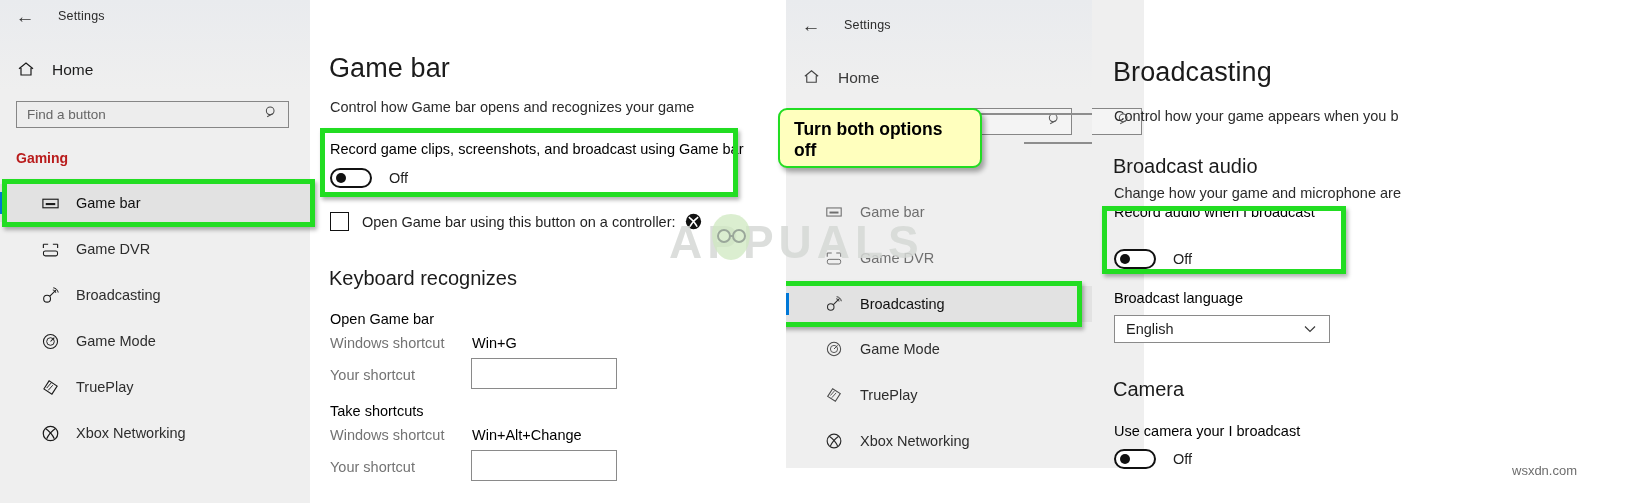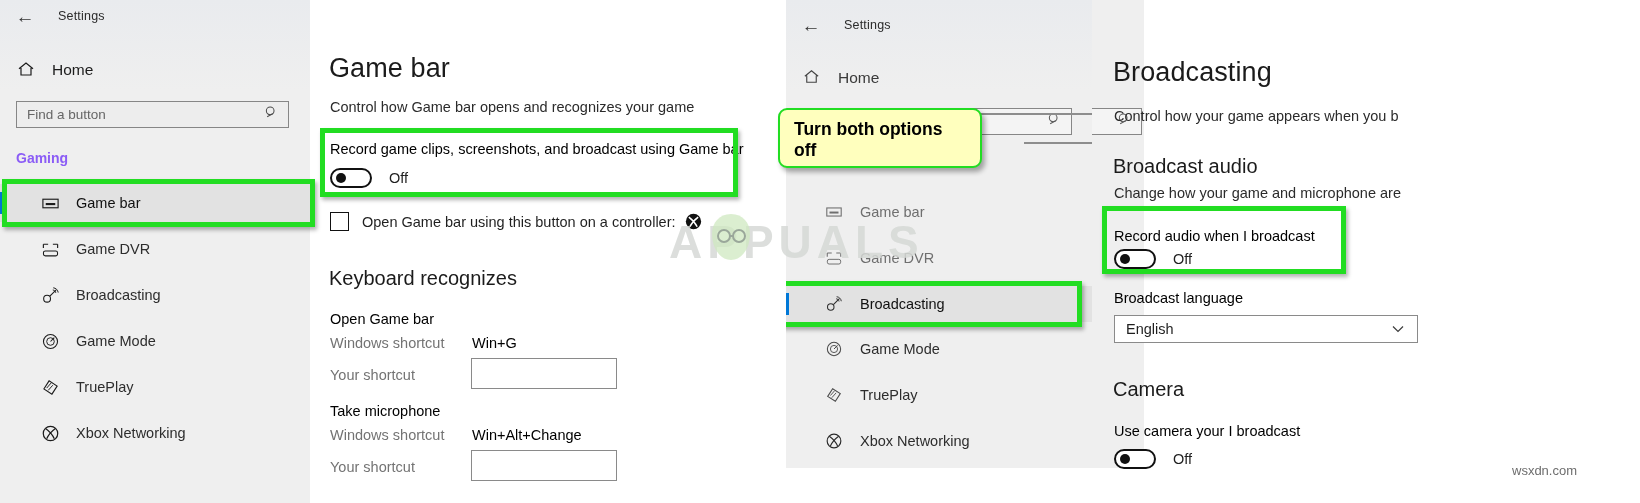--- a/index.html
+++ b/index.html
@@ -26,21 +26,21 @@
   .home-row{position:absolute;display:flex;align-items:center;}
   .home-ico{width:22px;height:22px;position:relative;}
   .home-ico svg{display:block;}
   .home-label{font-size:15.5px;color:#1c1c1c;margin-left:14px;}
 
   .searchbox{position:absolute;box-sizing:border-box;border:1px solid #868686;
     background:#ededed;display:flex;align-items:center;justify-content:space-between;}
   .searchbox .ph{font-size:13.5px;color:#666;padding-left:10px;}
   .searchbox .mag{padding-right:9px;color:#4a4a4a;}
 
-  .group-head{position:absolute;font-size:14px;font-weight:bold;color:#8b5cf6;}
+  .group-head{position:absolute;font-size:14px;font-weight:bold;color:#b91c1c;}
 
   .nav-item{position:absolute;display:flex;align-items:center;box-sizing:border-box;}
   .nav-ico{width:24px;height:24px;display:flex;align-items:center;justify-content:center;}
   .nav-label{font-size:14.5px;color:#2d2d2d;margin-left:14px;white-space:nowrap;}
   .nav-item.selected{background:#e2e2e2;}
   .nav-item.selected .nav-label{color:#111;}
   .sel-bar{position:absolute;left:0;top:50%;transform:translateY(-50%);
     width:3px;height:22px;background:#0078d7;}
   .nav-item.dim .nav-label{color:#6f6f6f;}
 
@@ -214,21 +214,21 @@
     </div>
 
     <div class="h-sec" style="left:329px;top:267px;">Keyboard recognizes</div>
 
     <div class="lbl" style="left:330px;top:311px;">Open Game bar</div>
     <div class="lbl-dim" style="left:330px;top:335px;">Windows shortcut</div>
     <div class="lbl" style="left:472px;top:335px;">Win+G</div>
     <div class="lbl-dim" style="left:330px;top:367px;">Your shortcut</div>
     <div class="tinput" style="left:471px;top:358px;width:146px;height:31px;"></div>
 
-    <div class="lbl" style="left:330px;top:403px;">Take microphone</div>
+    <div class="lbl" style="left:330px;top:403px;">Take shortcuts</div>
     <div class="lbl-dim" style="left:330px;top:427px;">Windows shortcut</div>
     <div class="lbl" style="left:472px;top:427px;">Win+Alt+Change</div>
     <div class="lbl-dim" style="left:330px;top:459px;">Your shortcut</div>
     <div class="tinput" style="left:471px;top:450px;width:146px;height:31px;"></div>
 
     <div class="hl" style="left:2px;top:179px;width:313px;height:48px;"></div>
     <div class="hl" style="left:320px;top:128px;width:418px;height:69px;"></div>
   </div>
 
   <div class="panel" style="left:786px;width:306px;">
@@ -346,30 +346,30 @@
           </svg>
       </span>
     </div>
 
     <div class="h-page" style="left:21px;top:57px;">Broadcasting</div>
     <div class="p-sub" style="left:22px;top:108px;">Control how your game appears when you b</div>
 
     <div class="h-sec" style="left:21px;top:155px;">Broadcast audio</div>
     <div class="p-sub" style="left:22px;top:185px;">Change how your game and microphone are</div>
 
-    <div class="lbl" style="left:22px;top:204px;margin-top:24px;">Record audio when I broadcast</div>
+    <div class="lbl" style="left:22px;top:204px;">Record audio when I broadcast</div>
     <div class="toggle" style="left:22px;top:249px;">
       <span class="sw">
           <span class="knob"></span>
         </span>
       <span class="state">Off</span>
     </div>
 
     <div class="lbl" style="left:22px;top:290px;">Broadcast language</div>
-    <div class="combo" style="left:22px;top:315px;width:304px;height:28px;">
+    <div class="combo" style="left:22px;top:315px;width:216px;height:28px;">
       <span class="val">English</span>
       <span class="chev">
         <svg width="14" height="10" viewBox="0 0 14 10">
             <path d="M2 2.5 7 7.4 12 2.5" fill="none" stroke="#3b3b3b" stroke-width="1.2"></path>
           </svg>
       </span>
     </div>
 
     <div class="h-sec" style="left:21px;top:378px;">Camera</div>
     <div class="lbl" style="left:22px;top:423px;">Use camera your I broadcast</div>

